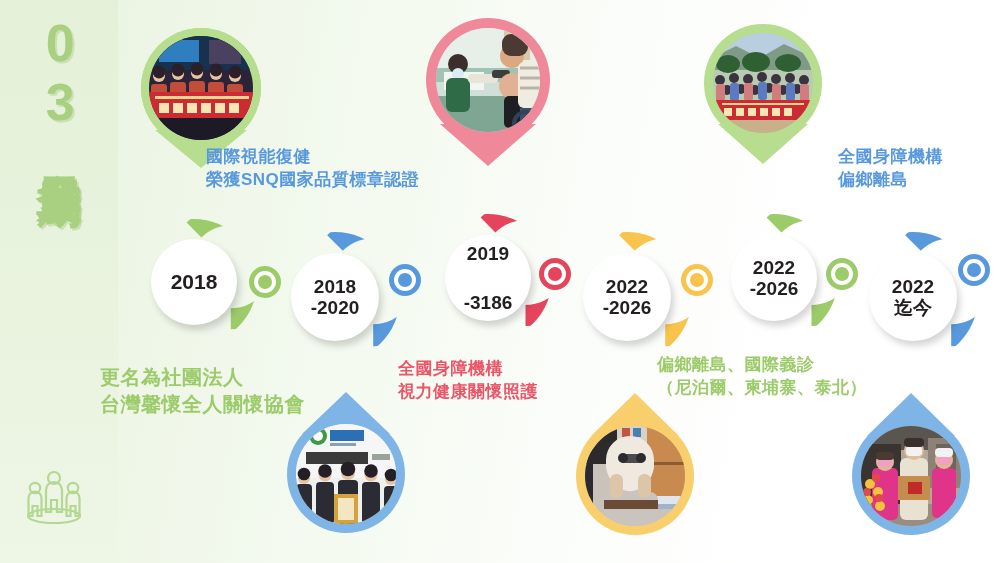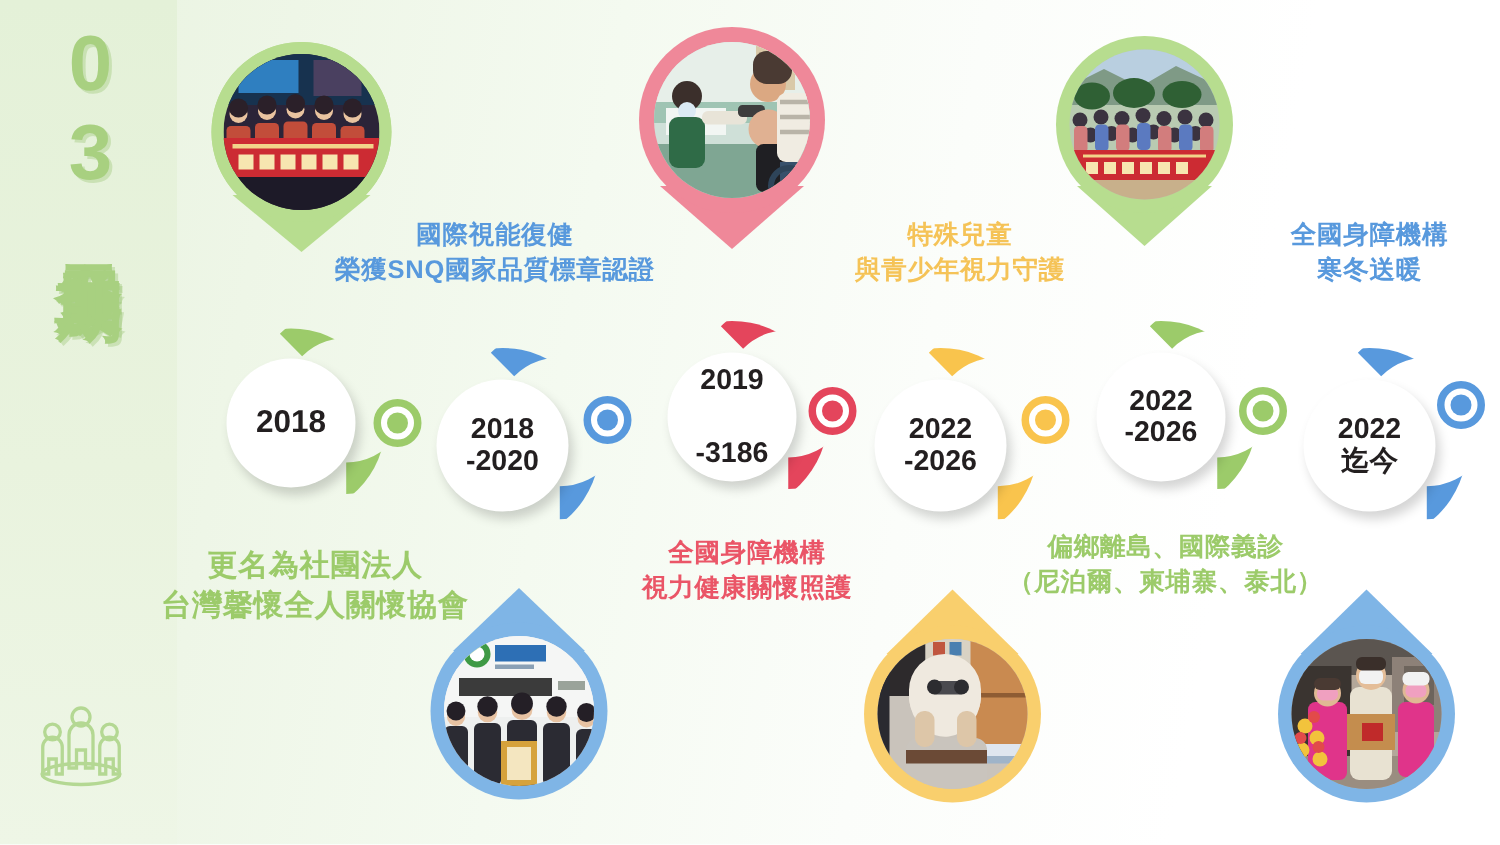--- a/index.html
+++ b/index.html
@@ -70,21 +70,20 @@
   .connector { position: absolute; border-radius: 50%; background: #ffffff; }
   .connector .dot {
     position: absolute; left: 50%; top: 50%;
     transform: translate(-50%,-50%);
     border-radius: 50%;
   }
 
   
   .caption {
     position: absolute;
-    text-align: center;
     font-weight: bold;
     line-height: 1.34;
     letter-spacing: 0.5px;
     white-space: nowrap;
   }
   .caption span { display: block; }
 
   
   .droplet { position: absolute; }
   .droplet svg { display: block; width: 100%; height: 100%; }
@@ -258,28 +257,24 @@
         <rect x="24" y="102" width="102" height="18" fill="#c8b08b"></rect>
       </g>
     </svg>
   </div>
 
   <div class="caption" style="left:206px; top:146px; width:248px; font-size:17px; color:#5899dd;">
     <span>國際視能復健</span>
     <span>榮獲SNQ國家品質標章認證</span>
   </div>
 
-  <div class="caption" style="left:545px; top:146px; width:190px; font-size:17px; color:#f5c357;">
-    <span>特殊兒童</span>
-    <span>與青少年視力守護</span>
-  </div>
 
   <div class="caption" style="left:838px; top:146px; width:150px; font-size:17px; color:#5899dd;">
     <span>全國身障機構</span>
-    <span>寒冬送暖</span>
+    <span>偏鄉離島</span>
   </div>
 
   <div class="ring-node" style="left:131px; top:219px; width:126px; height:126px;">
     <svg class="ring-outer" viewBox="0 0 126 126">
       <path d="M63 11 A52 52 0 1 1 99.8 99.8" fill="none" stroke="#9ccb6a" stroke-width="21" stroke-linecap="butt"></path>
     </svg>
     <div class="ring-inner" style="left:20px; top:20px; width:86px; height:86px; font-size:21px;">
       <span>2018</span>
     </div>
   </div>

